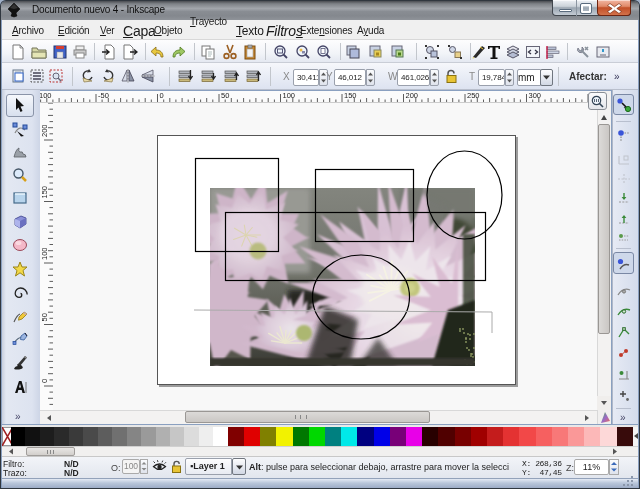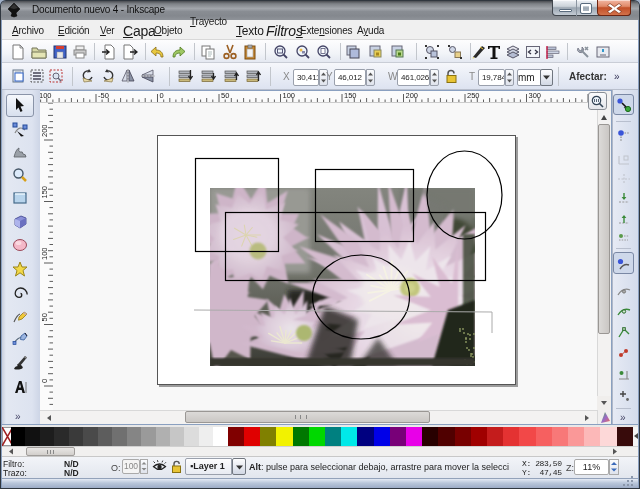--- a/index.html
+++ b/index.html
@@ -800,21 +800,21 @@
 <svg class="ab" style="left:171px;top:460px" width="12" height="14" viewBox="0 0 12 14">
 <path d="M3 6 v-2 a2.6 2.6 0 0 1 5.2 0" fill="none" stroke="#555" stroke-width="1.4"></path>
 <rect x="1.5" y="6" width="8" height="6.5" fill="#e8c435" stroke="#8a7210" stroke-width="1"></rect>
 </svg>
 <div style="position:absolute;left:185px;top:458px;width:47px;height:17px;background:linear-gradient(180deg,#fdfdfe,#e8ebf2);border:1px solid #9aa0ac;border-radius:2px 0 0 2px;font-size:9px;font-weight:bold;color:#222;line-height:15px;padding-left:4px;">▪Layer 1</div>
 <div style="position:absolute;left:232px;top:458px;width:14px;height:17px;background:linear-gradient(180deg,#fdfdfe,#d2d8e4);border:1px solid #70767f;border-radius:2px;"></div>
 <svg class="ab" style="left:235px;top:464px" width="9" height="7" viewBox="0 0 9 7">
     <path d="M1 1.5 h7 L4.5 5.5 z" fill="#333"></path>
   </svg>
 <div style="position:absolute;left:249px;top:462px;width:268px;height:11px;font-size:9px;color:#222;line-height:11px;white-space:nowrap;overflow:hidden;"><b>Alt</b>: pulse para seleccionar debajo, arrastre para mover la selecci</div>
-<div class="mono" style="position:absolute;left:522px;top:459px;width:42px;height:9px;">X: 283,50</div>
+<div class="mono" style="position:absolute;left:522px;top:459px;width:42px;height:9px;">X: 268,36</div>
 <div class="mono" style="position:absolute;left:522px;top:468px;width:42px;height:9px;">Y:  47,45</div>
 <div style="position:absolute;left:566px;top:463px;width:12px;height:10px;font-size:9px;color:#444;line-height:10px;">Z:</div>
 <div style="position:absolute;left:574px;top:459px;width:35px;height:16px;background:#fff;border:1px solid #aaa;border-radius:2px;font-size:9px;color:#222;line-height:14px;text-align:center;">11%</div>
 <div style="position:absolute;left:609px;top:459px;width:10px;height:16px;background:linear-gradient(180deg,#fafbfd,#dfe3ec);border:1px solid #aaa;"></div>
 <svg class="ab" style="left:610px;top:460px" width="8" height="14" viewBox="0 0 8 14">
     <path d="M1 5 L4 2 L7 5 z" fill="#3a6aba"></path>
     <path d="M1 8.5 L4 11.5 L7 8.5 z" fill="#3a6aba"></path>
   </svg>
 <div style="position:absolute;left:2px;top:478px;width:636px;height:10px;background:linear-gradient(180deg,#e4eaf4 0%,#b9c6da 45%,#9dacc6 100%);border-top:1px solid #93a2ba;"></div>
 <svg class="ab" style="left:623px;top:476px" width="12" height="10" viewBox="0 0 12 10">

